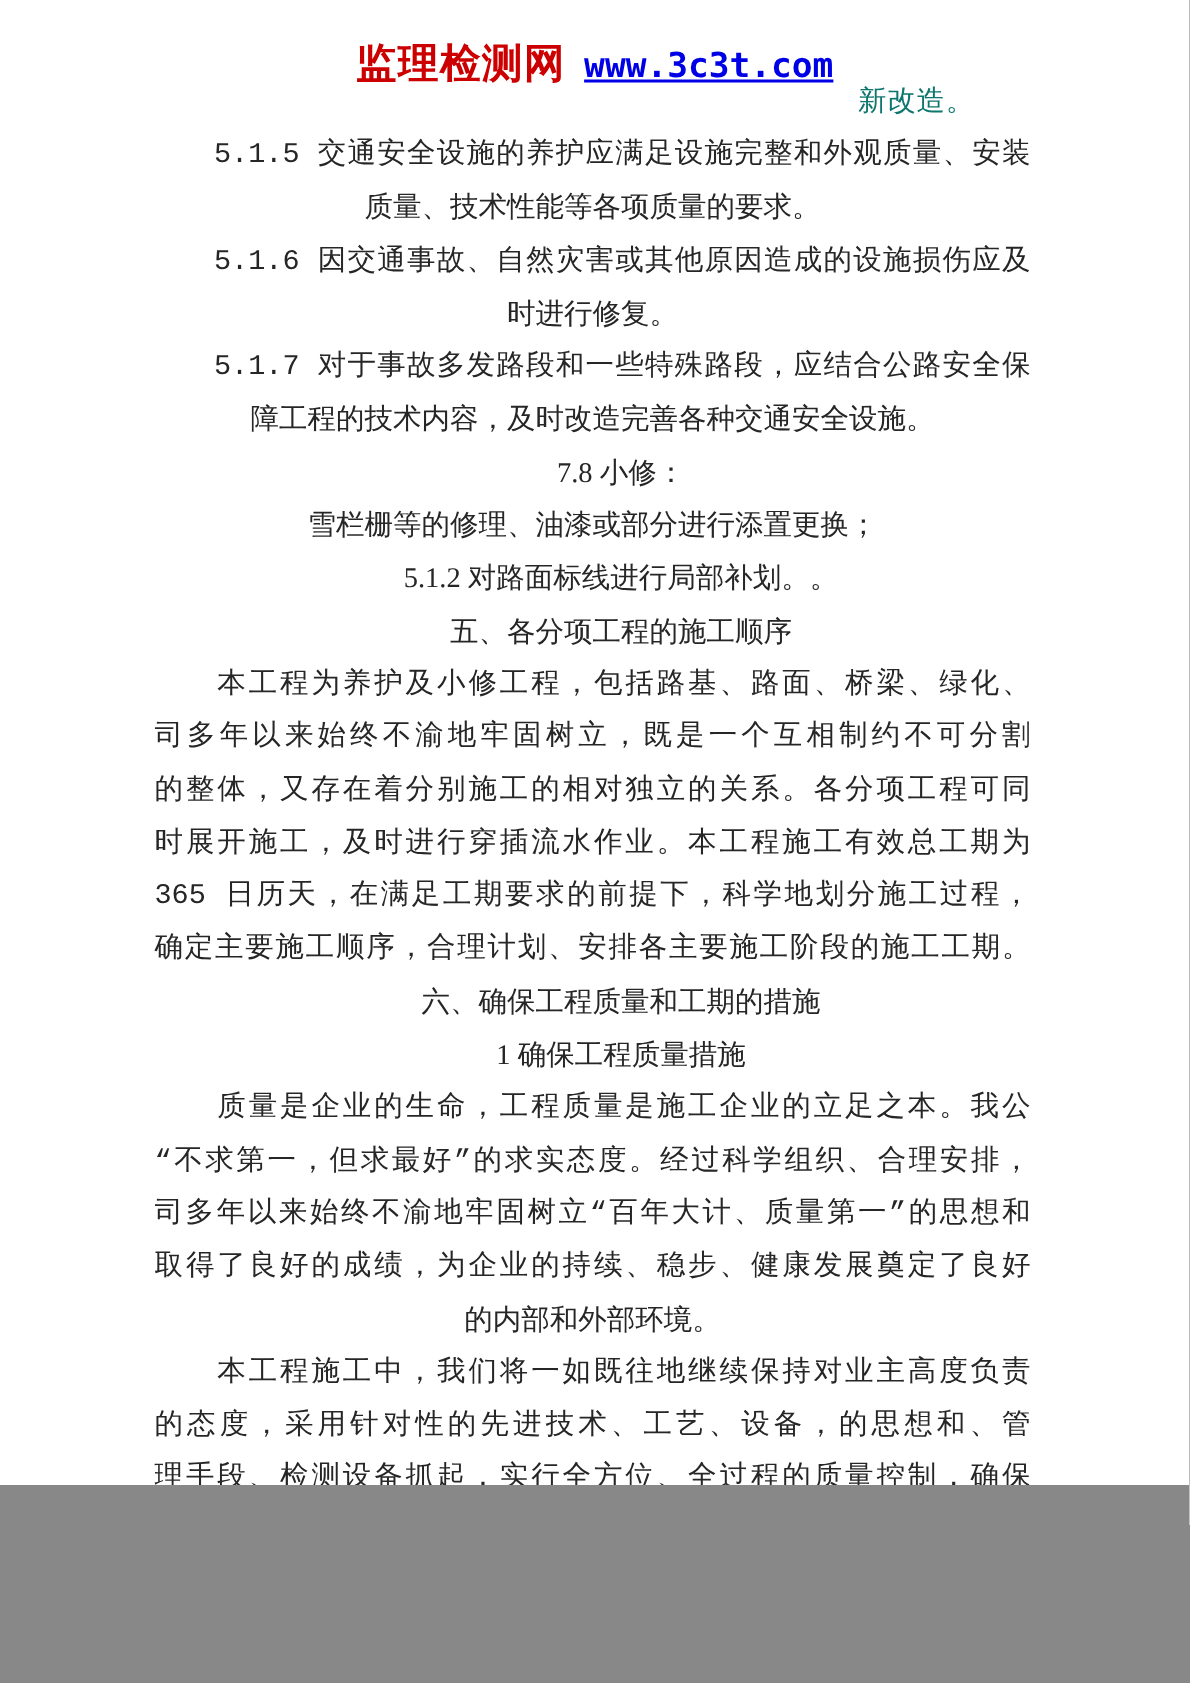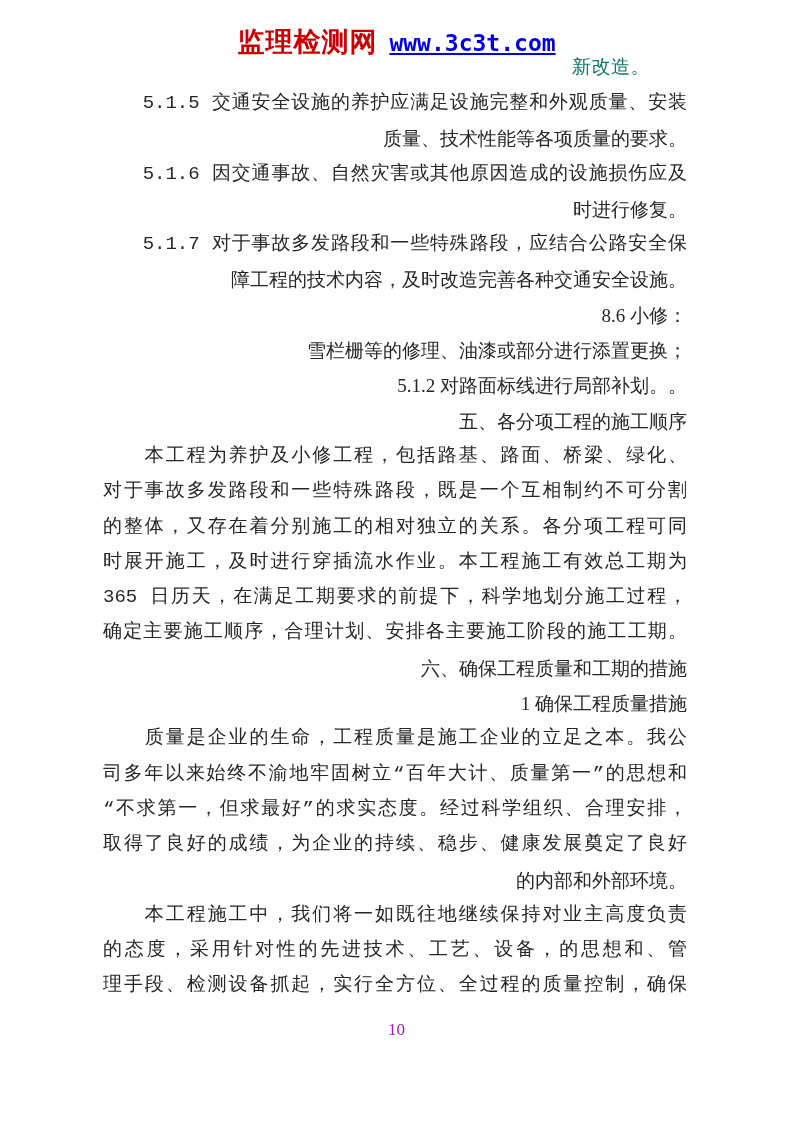--- a/index.html
+++ b/index.html
@@ -1,18 +1,18 @@
 <!DOCTYPE html>
 <html><head>
 <meta charset="utf-8">
 <style>
   html,body { margin:0; padding:0; background:#888; }
   .page {
     position:relative;
-    width:793px; height:1122px;
+    width:793px; height:990px;
     margin:0 auto;
     background:#ffffff;
     font-family:"Liberation Serif","DejaVu Serif",serif;
     overflow:hidden;
   }
   .header-line {
     position:absolute; top:24px; left:0; width:100%;
     text-align:center; white-space:nowrap;
   }
   .site-name {
@@ -25,21 +25,21 @@
     text-decoration:underline; margin-left:12px; cursor:pointer;
   }
   .carryover {
     position:absolute; top:54px; right:143px;
     font-size:19px; color:#0f766e; letter-spacing:0.5px;
   }
   .body-text {
     position:absolute; left:103px; top:86px; width:584px;
     font-size:19px; line-height:35.3px; color:#262626;
   }
-  .line { text-align:right; }
+  .line { text-align:center; }
   .line.fill { text-align:justify; text-align-last:justify;font-family:Liberation Mono, monospace; }
   .page-number {
     position:absolute; top:1020px; left:0; width:100%;
     text-align:center; font-size:17px; color:#a21caf;
   }
 </style>
 </head>
 <body>
 
 <div class="page">
@@ -50,35 +50,35 @@
 
   <div class="carryover">新改造。</div>
 
   <div class="body-text">
       <div class="line fill">　　5.1.5 交通安全设施的养护应满足设施完整和外观质量、安装</div>
       <div class="line">质量、技术性能等各项质量的要求。</div>
       <div class="line fill">　　5.1.6 因交通事故、自然灾害或其他原因造成的设施损伤应及</div>
       <div class="line">时进行修复。</div>
       <div class="line fill">　　5.1.7 对于事故多发路段和一些特殊路段，应结合公路安全保</div>
       <div class="line">障工程的技术内容，及时改造完善各种交通安全设施。</div>
-      <div class="line">　　8.6 小修：</div>
+      <div class="line">　　7.8 小修：</div>
       <div class="line">雪栏栅等的修理、油漆或部分进行添置更换；</div>
       <div class="line">　　5.1.2 对路面标线进行局部补划。。</div>
       <div class="line">　　五、各分项工程的施工顺序</div>
       <div class="line fill">　　本工程为养护及小修工程，包括路基、路面、桥梁、绿化、</div>
-      <div class="line fill">对于事故多发路段和一些特殊路段，既是一个互相制约不可分割</div>
+      <div class="line fill">司多年以来始终不渝地牢固树立，既是一个互相制约不可分割</div>
       <div class="line fill">的整体，又存在着分别施工的相对独立的关系。各分项工程可同</div>
       <div class="line fill">时展开施工，及时进行穿插流水作业。本工程施工有效总工期为</div>
       <div class="line fill">365 日历天，在满足工期要求的前提下，科学地划分施工过程，</div>
       <div class="line fill">确定主要施工顺序，合理计划、安排各主要施工阶段的施工工期。</div>
       <div class="line">　　六、确保工程质量和工期的措施</div>
       <div class="line">　　1 确保工程质量措施</div>
       <div class="line fill">　　质量是企业的生命，工程质量是施工企业的立足之本。我公</div>
+      <div class="line fill">“不求第一，但求最好”的求实态度。经过科学组织、合理安排，</div>
       <div class="line fill">司多年以来始终不渝地牢固树立“百年大计、质量第一”的思想和</div>
-      <div class="line fill">“不求第一，但求最好”的求实态度。经过科学组织、合理安排，</div>
       <div class="line fill">取得了良好的成绩，为企业的持续、稳步、健康发展奠定了良好</div>
       <div class="line">的内部和外部环境。</div>
       <div class="line fill">　　本工程施工中，我们将一如既往地继续保持对业主高度负责</div>
       <div class="line fill">的态度，采用针对性的先进技术、工艺、设备，的思想和、管</div>
       <div class="line fill">理手段、检测设备抓起，实行全方位、全过程的质量控制，确保</div>
     </div>
 
   <div class="page-number">10</div>
 
 </div>

